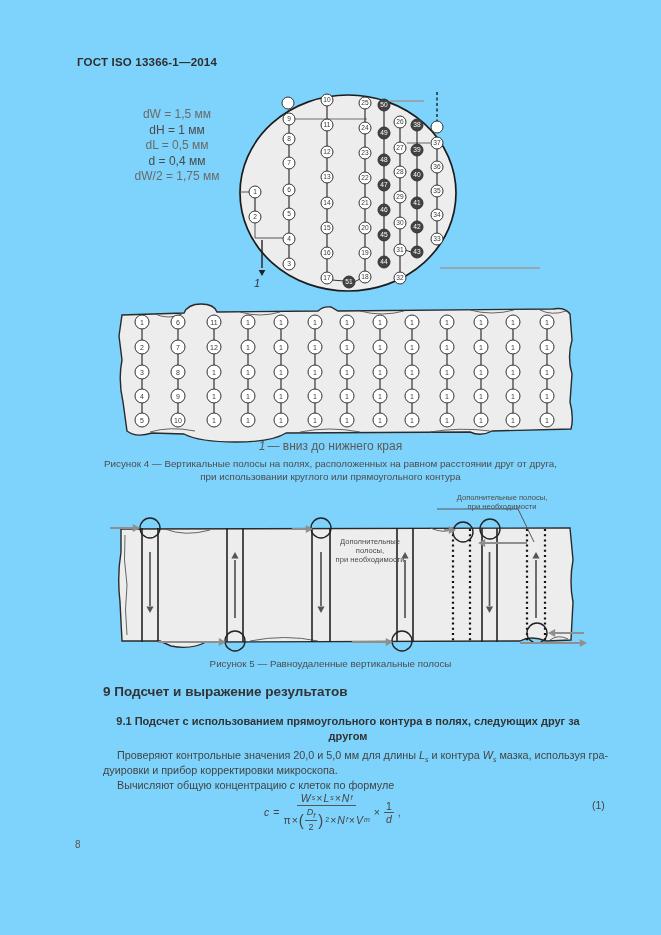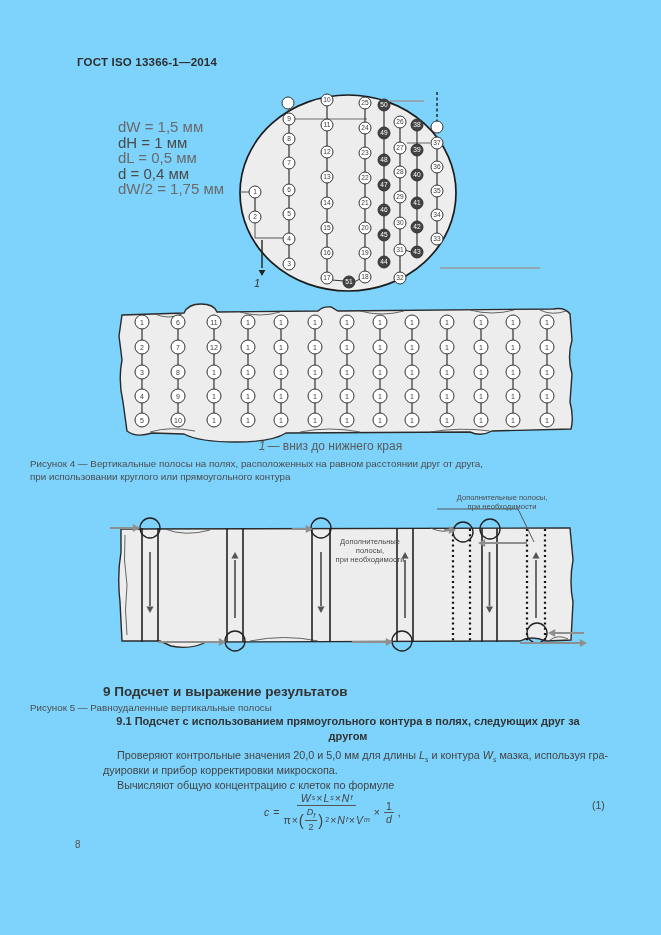--- a/index.html
+++ b/index.html
@@ -4,27 +4,27 @@
 <style>
   html,body{margin:0;padding:0;background:#888;}
   #page{
     position:relative;width:661px;height:935px;background:#7dd3fc;
     font-family:"Liberation Sans",sans-serif;color:#3c3c3c;overflow:hidden;
     margin:0 auto;
   }
   .abs{position:absolute;}
   #doc-title{left:77px;top:56px;font-size:11.5px;font-weight:bold;color:#2e2e2e;letter-spacing:.2px;}
   #fig-layer{left:0;top:0;width:661px;height:935px;pointer-events:none;}
-  #circle-labels{left:118px;top:119px;width:118px;text-align:left;font-size:15px;line-height:15.5px;color:#6a6a6a;}
+  #circle-labels{left:118px;top:107px;width:118px;text-align:center;font-size:12px;line-height:15.5px;color:#6a6a6a;}
   #circle-labels div:nth-child(2),#circle-labels div:nth-child(4){color:#4a4a4a;}
   #fig4-note{left:0;top:439px;width:661px;text-align:center;font-size:12px;color:#5a5a5a;}
   #fig4-note i{margin-right:2px;}
-  .caption{left:30px;width:601px;text-align:left;font-size:9.8px;line-height:13px;color:#4c4c4c;}
+  .caption{left:30px;width:601px;text-align:center;font-size:9.8px;line-height:13px;color:#4c4c4c;}
   #fig4-caption{top:457px;}
-  #fig5-caption{top:657px;margin-top:44px;}
+  #fig5-caption{top:657px;}
   #fig5-label-top{left:436px;top:494px;width:132px;text-align:center;font-size:7.6px;line-height:8.6px;color:#4c4c4c;}
   #fig5-label-in{left:324px;top:537px;width:92px;text-align:center;font-size:7.6px;line-height:9px;color:#4c4c4c;}
   #sec9-title{left:103px;top:684px;font-size:13.5px;font-weight:bold;color:#333;}
   #sec91-title{left:103px;top:714px;width:490px;font-size:11px;font-weight:bold;line-height:15px;color:#333;text-align:center;}
   .body-line{font-size:10.8px;color:#444;white-space:nowrap;}
   #para1-l1{left:117px;top:749px;}
   #para1-l2{left:103px;top:764px;}
   #para2{left:117px;top:779px;}
   .v{font-style:italic;}
   sub{font-size:7px;}

